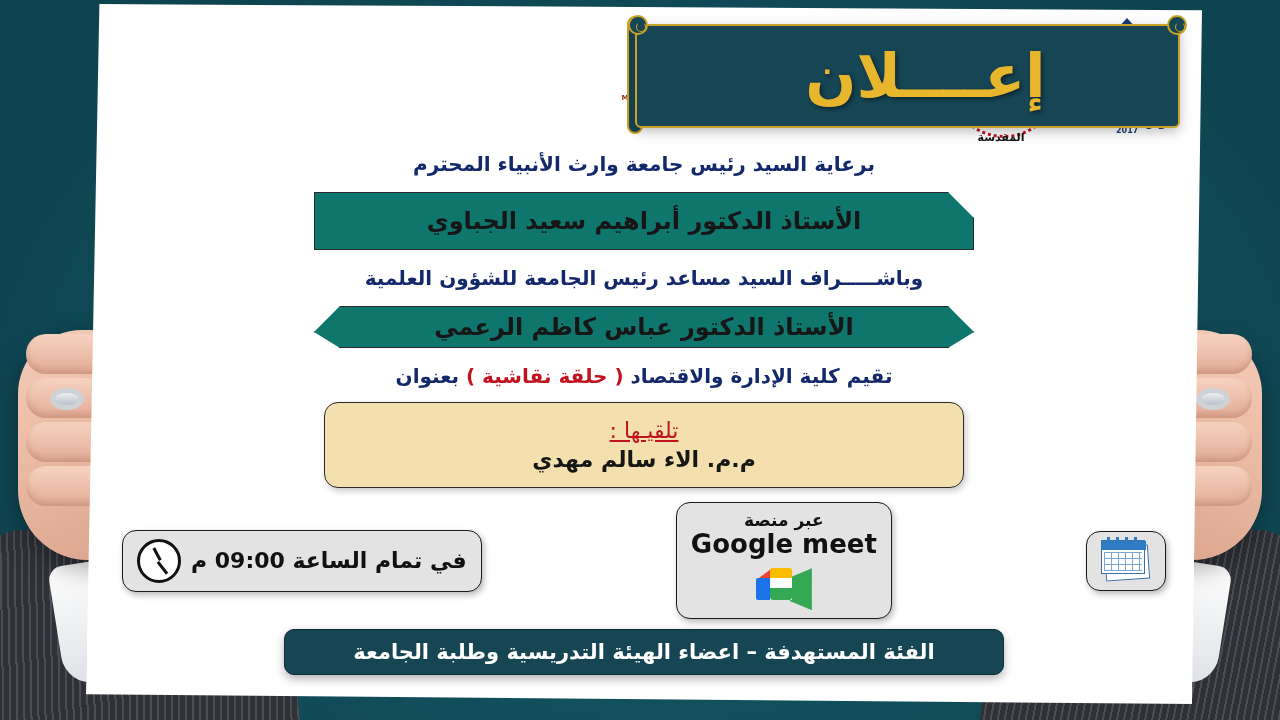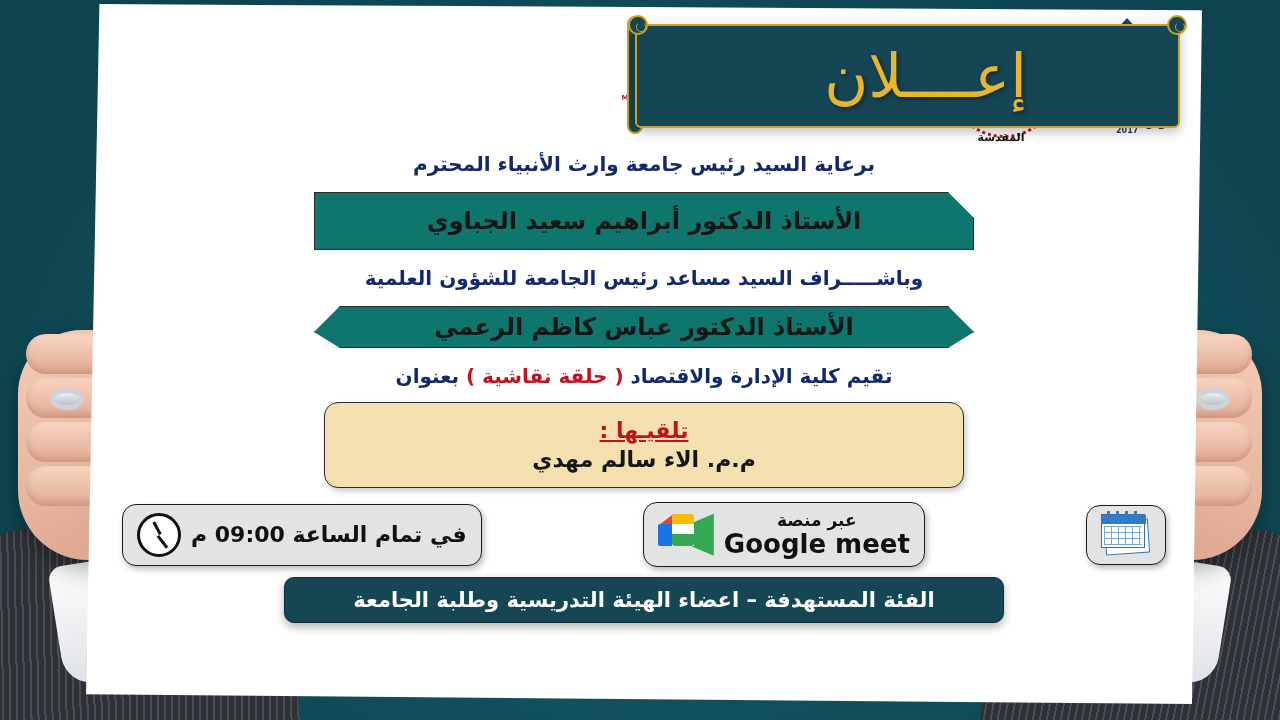--- a/index.html
+++ b/index.html
@@ -215,21 +215,21 @@
 
   
   .banner-wrap { position:absolute; right:22px; top:20px; width:545px; }
   .scroll-banner {
     position:relative; background:#164554; border:2px solid #C9A227;
     border-radius:6px; height:104px;
     display:flex; align-items:center; justify-content:center;
     box-shadow:0 4px 12px rgba(0,0,0,.25);
   }
   .scroll-banner .headline {
-    color:#E8B62C; font-size:60px; font-weight:normal;
+    color:#E8B62C; font-size:60px; font-weight:bold;
     letter-spacing:2px; line-height:1;
     text-shadow:2px 2px 4px rgba(0,0,0,.45);
     margin-left:36px;
   }
   .curl {
     position:absolute; width:20px; height:20px;
     border:2px solid #C9A227; border-radius:50%;
     background:#164554;
   }
   .curl.tr { right:-9px; top:-11px; }
@@ -283,37 +283,37 @@
   }
 
   
   .presenter {
     margin:14px auto 0 auto; width:640px; height:86px;
     background:#F4E0AE; border:1.5px solid #2b2b2b; border-radius:14px;
     display:flex; flex-direction:column; align-items:center; justify-content:center;
     box-shadow:2px 3px 6px rgba(0,0,0,.22);
   }
   .presenter .lbl {
-    color:#C1121F; font-size:22px; font-weight:bold; margin-bottom:4px;
+    color:#C1121F; font-size:22px; font-weight:normal; margin-bottom:4px;
     text-decoration:underline;
   }
   .presenter .nm { color:#161616; font-size:22px; font-weight:600; }
 
   
   .chips {
     display:flex; justify-content:space-between; align-items:center;
     margin:14px 14px 0 14px;
   }
   .chip {
     background:#E3E3E3; border:1.5px solid #1b1b1b; border-radius:14px;
     display:flex; align-items:center; gap:10px;
     padding:8px 14px; box-shadow:2px 3px 6px rgba(0,0,0,.28);
   }
   .chip .txt { font-size:22px; font-weight:bold; color:#111; }
-  .chip.meet { }
+  .chip.meet { flex-direction:column; }
   .meet-txt { text-align:center; line-height:1.1; }
   .meet-ar { font-size:17px; font-weight:bold; color:#111; }
   .meet-en { font-size:26px; font-weight:bold; color:#111; }
 
   
   .clock-icon { width:44px; height:44px; border:3px solid #111; border-radius:50%;
                 position:relative; background:#fff; }
   .clock-icon::before, .clock-icon::after{
     content:""; position:absolute; left:50%; top:50%; background:#111;
     transform-origin:0 0;

